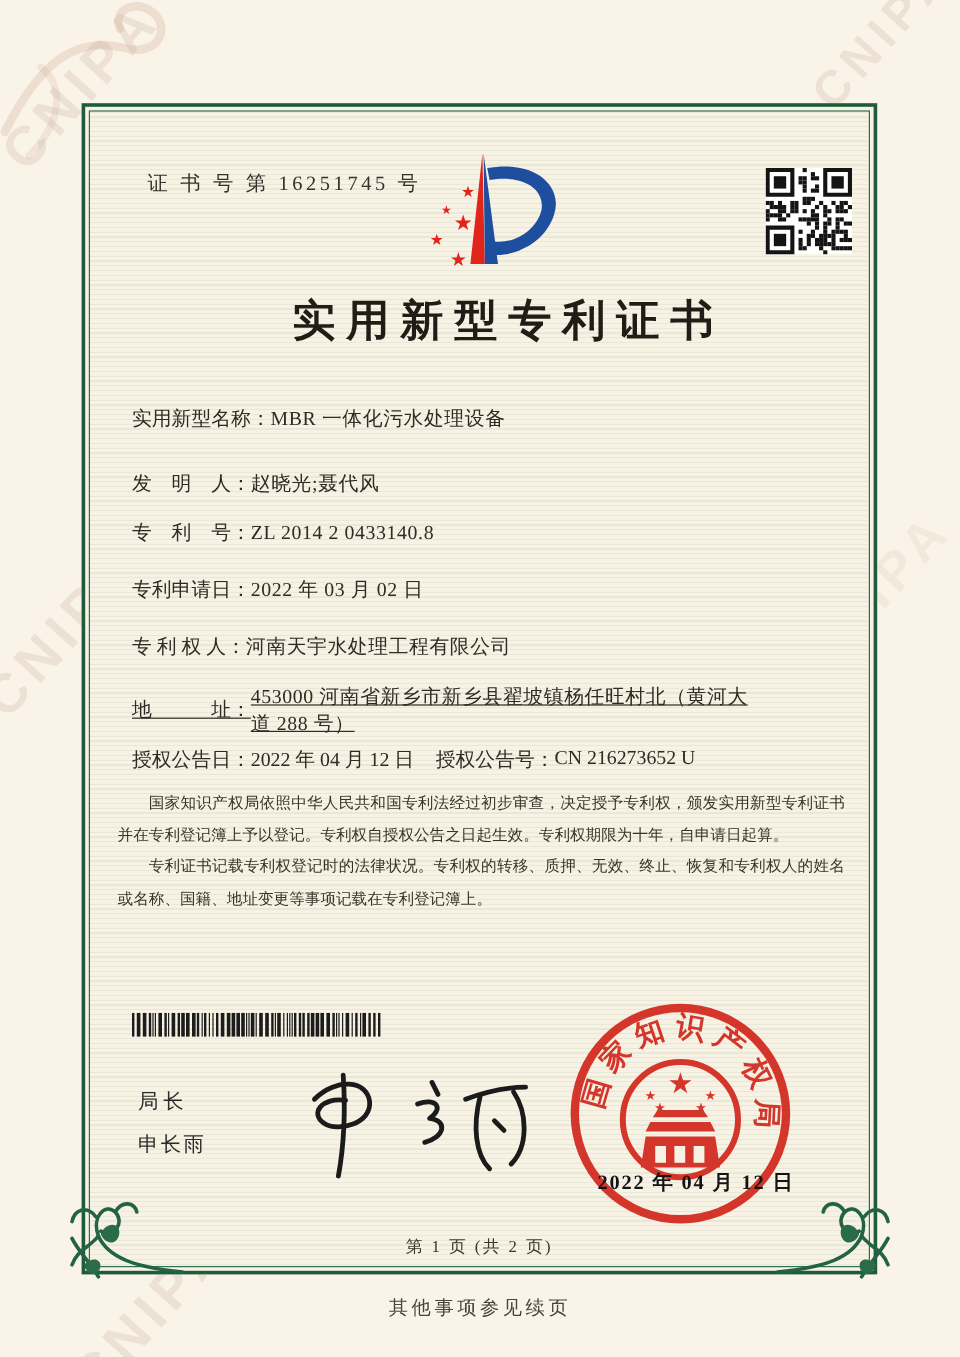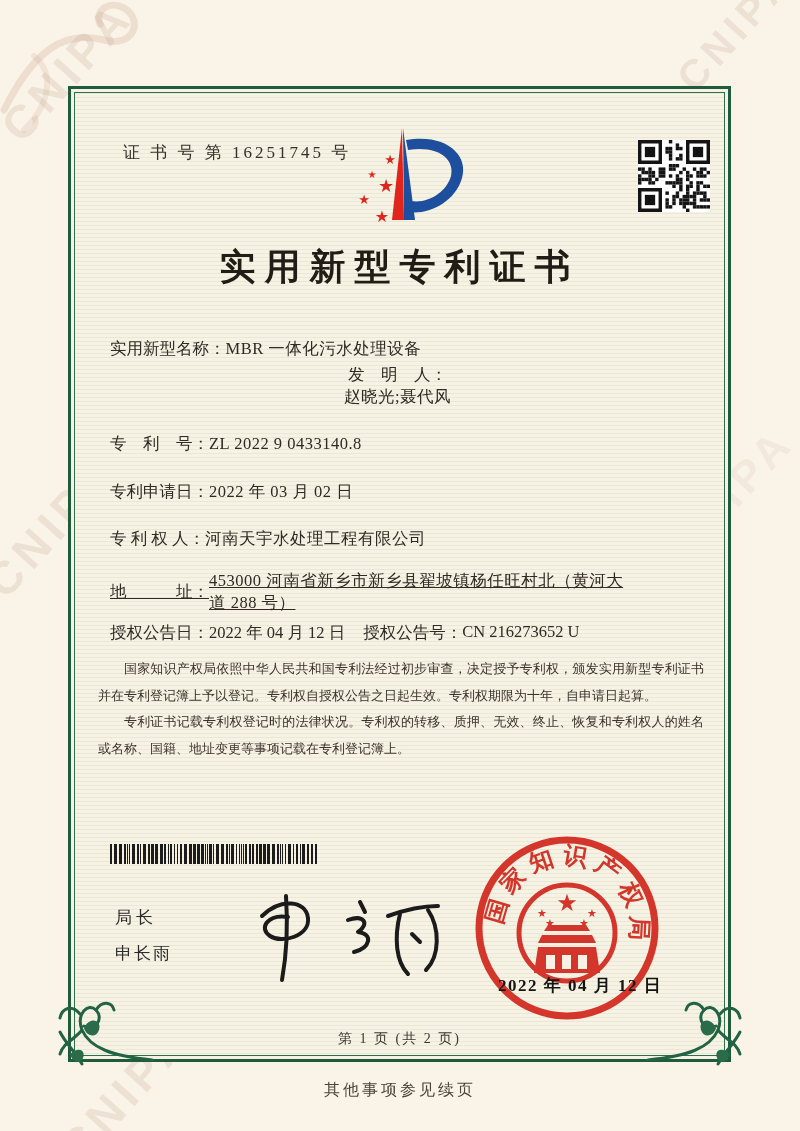--- a/index.html
+++ b/index.html
@@ -29,21 +29,21 @@
         rgba(122,162,128,0.12) 0px, rgba(122,162,128,0.12) 1px,
         rgba(0,0,0,0) 1px, rgba(0,0,0,0) 4px);
   }
   .cert-no{
     position:absolute;left:100px;top:141px;font-size:17px;letter-spacing:3px;color:#35302a;margin-left:23px;
   }
   .logo{position:absolute;left:340px;top:120px;}
   .qr{position:absolute;left:638px;top:140px;}
   .title{
     position:absolute;left:68px;width:663px;top:243px;text-align:center;
-    font-size:36px;font-weight:bold;letter-spacing:9px;color:#211c16;
+    font-size:36px;font-weight:bold;letter-spacing:9px;color:#211c16;padding-left:24px;
   }
   .field-row{
     position:absolute;left:110px;width:575px;font-size:16.5px;
     display:flex;align-items:center;line-height:1.35;
   }
   .flabel{white-space:pre;flex:none;}
   .fvalue{display:inline-block;max-width:416px;letter-spacing:0.5px;}
   .grant-row{position:absolute;left:110px;top:622px;font-size:16.5px;display:flex;justify-content:space-between;}
   .grant-row .g2{margin-left:18px;}
   .paras{
@@ -245,27 +245,27 @@
       <rect x="8" y="64" width="12" height="12"></rect>
     </g>
   </svg>
 
   <div class="title">实用新型专利证书</div>
 
   <div class="field-row" style="top:338px;">
     <span class="flabel">实用新型名称：</span>
       <span class="fvalue">MBR 一体化污水处理设备</span>
   </div>
-  <div class="field-row" style="top:364px;flex-direction:column;">
+  <div class="field-row" style="top:392px;">
     <span class="flabel">发　明　人：</span>
       <span class="fvalue">赵晓光;聂代风</span>
   </div>
   <div class="field-row" style="top:433px;">
     <span class="flabel">专　利　号：</span>
-      <span class="fvalue">ZL 2022 9 0433140.8</span>
+      <span class="fvalue">ZL 2014 2 0433140.8</span>
   </div>
   <div class="field-row" style="top:481px;">
     <span class="flabel">专利申请日：</span>
       <span class="fvalue">2022 年 03 月 02 日</span>
   </div>
   <div class="field-row" style="top:528px;">
     <span class="flabel">专 利 权 人：</span>
       <span class="fvalue">河南天宇水处理工程有限公司</span>
   </div>
   <div class="field-row" style="top:570px;text-decoration:underline;">

